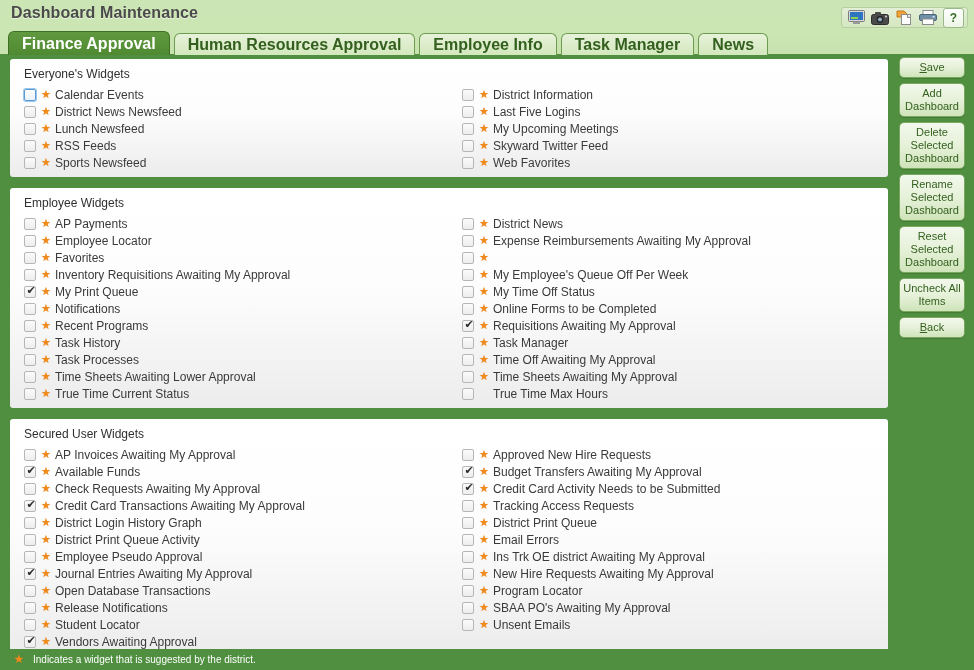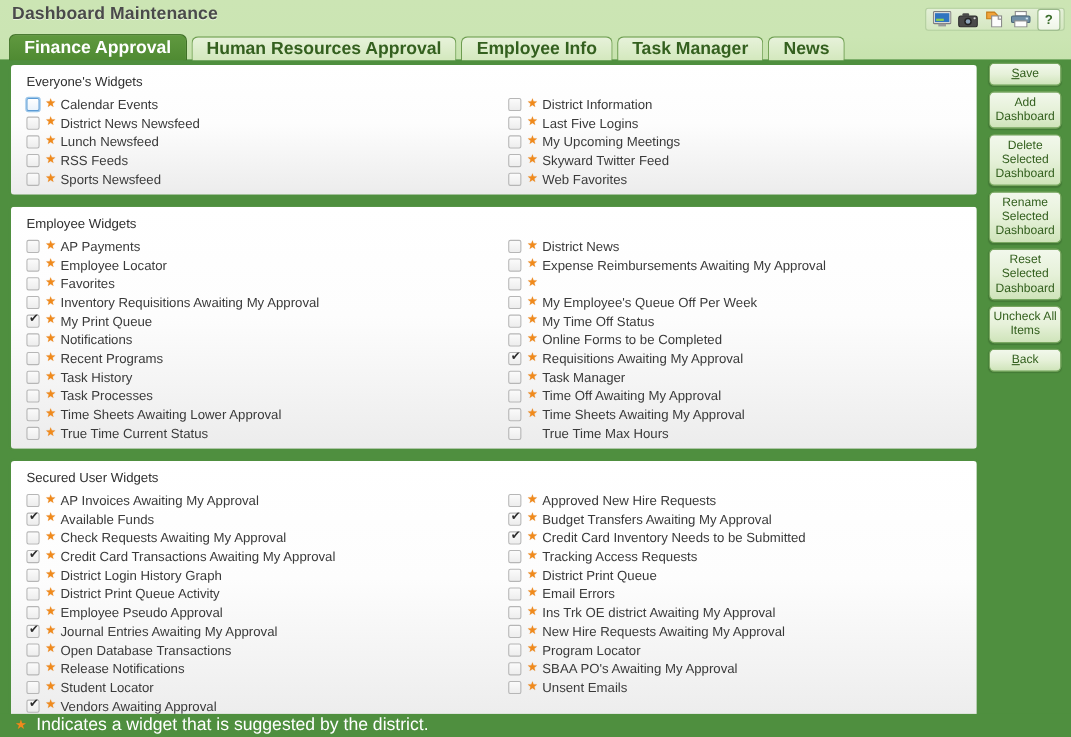--- a/index.html
+++ b/index.html
@@ -255,21 +255,21 @@
     align-items: center;
     box-sizing: border-box;
     padding-left: 13px;
   }
   #legend .star {
     margin-right: 8px;
     font-size: 12px;
   }
   #legend-text {
     color: #ffffff;
-    font-size: 16px;
+    font-size: 10px;
   }
 </style>
 </head>
 <body>
 
 <div id="app">
 
   <div id="header">
     <div id="page-title">Dashboard Maintenance</div>
 
@@ -572,21 +572,21 @@
                 <span class="wlabel">Approved New Hire Requests</span>
               </div>
               <div class="wrow">
                 <span class="cb checked"></span>
                 <span class="star">★</span>
                 <span class="wlabel">Budget Transfers Awaiting My Approval</span>
               </div>
               <div class="wrow">
                 <span class="cb checked"></span>
                 <span class="star">★</span>
-                <span class="wlabel">Credit Card Inventory Needs to be Submitted</span>
+                <span class="wlabel">Credit Card Activity Needs to be Submitted</span>
               </div>
               <div class="wrow">
                 <span class="cb"></span>
                 <span class="star">★</span>
                 <span class="wlabel">Tracking Access Requests</span>
               </div>
               <div class="wrow">
                 <span class="cb"></span>
                 <span class="star">★</span>
                 <span class="wlabel">District Print Queue</span>

